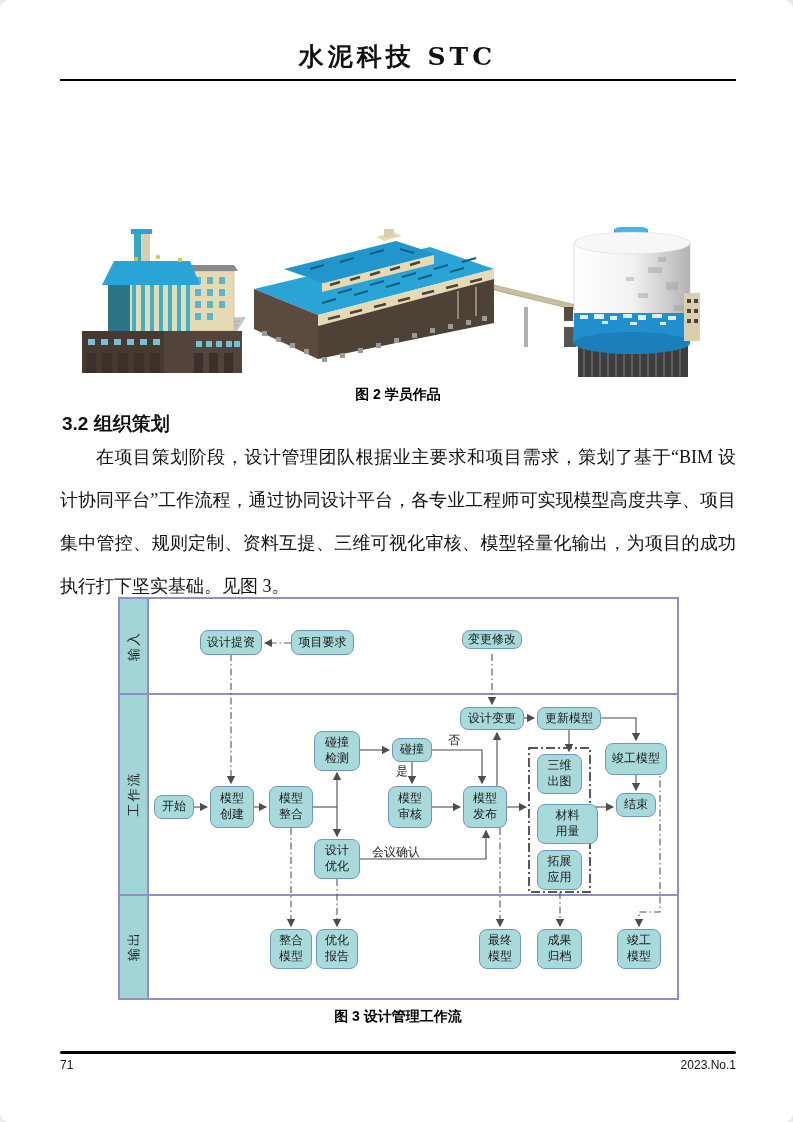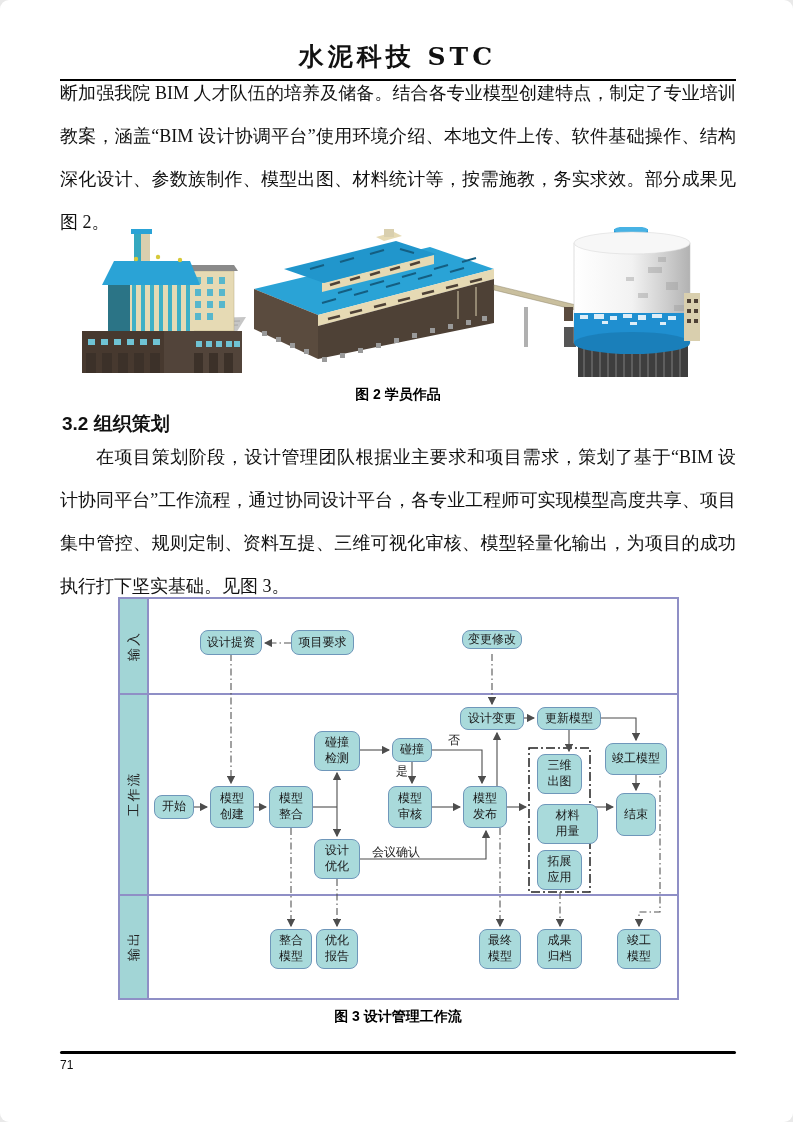--- a/index.html
+++ b/index.html
@@ -38,21 +38,20 @@
   .elabel{position:absolute;z-index:3;font-size:12px;color:#222;background:transparent;}
 </style>
 </head>
 <body>
 
 <div class="page">
 
   <div class="abs journal-title">水泥科技 STC</div>
   <div class="abs header-rule"></div>
 
-  <div class="abs para p1">断加强我院 BIM 人才队伍的培养及储备。结合各专业模型创建特点，制定了专业培训教案，涵盖“BIM 设计协调平台”使用环境介绍、本地文件上传、软件基础操作、结构深化设计、参数族制作、模型出图、材料统计等，按需施教，务实求效。部分成果见图 2。</div>
 
   <svg class="abs fig2" viewBox="0 0 656 154">
 
     <g>
       <polygon points="95,92 168,90 158,106 86,106" fill="#c6c6c6"></polygon>
       <line x1="92" y1="96" x2="162" y2="94" stroke="#a8a8a8" stroke-width="1"></line>
       <line x1="90" y1="100" x2="160" y2="98" stroke="#a8a8a8" stroke-width="1"></line>
       <rect x="112" y="44" width="44" height="60" fill="#e6dab4" stroke="#b9ad86" stroke-width="0.5"></rect>
       <polygon points="108,44 160,44 156,38 112,38" fill="#8a8a8a"></polygon>
       <g fill="#57b7cc">
@@ -314,21 +313,21 @@
     <div class="fnode" style="left:272px;top:139px;width:40px;height:24px">碰撞</div>
     <div class="fnode" style="left:268px;top:187px;width:44px;height:42px">模型
 审核</div>
     <div class="fnode" style="left:194px;top:240px;width:46px;height:40px">设计
 优化</div>
     <div class="fnode" style="left:340px;top:108px;width:64px;height:23px">设计变更</div>
     <div class="fnode" style="left:417px;top:108px;width:64px;height:23px">更新模型</div>
     <div class="fnode" style="left:343px;top:187px;width:44px;height:42px">模型
 发布</div>
     <div class="fnode" style="left:485px;top:144px;width:62px;height:32px">竣工模型</div>
-    <div class="fnode" style="left:496px;top:194px;width:40px;height:43px">结束</div>
+    <div class="fnode" style="left:496px;top:194px;width:40px;height:24px">结束</div>
     <div class="fnode" style="left:417px;top:155px;width:45px;height:40px">三维
 出图</div>
     <div class="fnode" style="left:417px;top:205px;width:61px;height:40px">材料
 用量</div>
     <div class="fnode" style="left:417px;top:251px;width:45px;height:40px">拓展
 应用</div>
 
     <div class="fnode" style="left:150px;top:330px;width:42px;height:40px">整合
 模型</div>
     <div class="fnode" style="left:196px;top:330px;width:42px;height:40px">优化
@@ -342,14 +341,15 @@
 
     <span class="elabel" style="left:328px;top:133px;">否</span>
     <span class="elabel" style="left:276px;top:164px;">是</span>
     <span class="elabel" style="left:252px;top:245px;">会议确认</span>
   </div>
 
   <div class="abs caption cap3">图 3 设计管理工作流</div>
 
   <div class="abs footer-rule"></div>
   <div class="abs footer-page">71</div>
+  <div class="abs footer-issue">2023.No.1</div>
 
 </div>
 
 </body></html>

